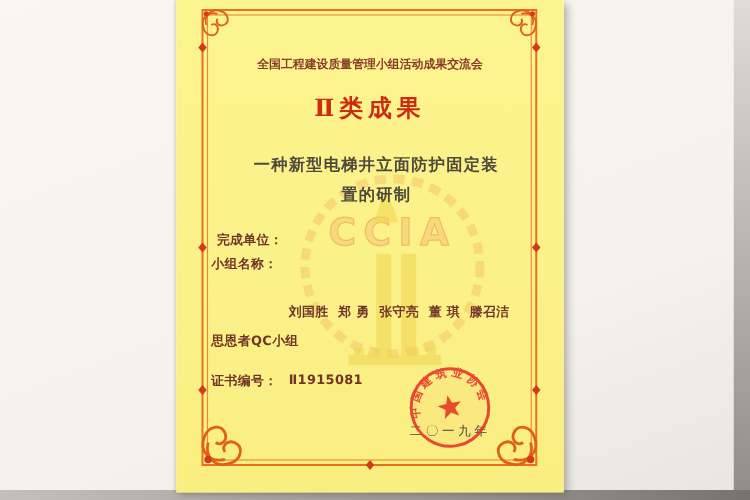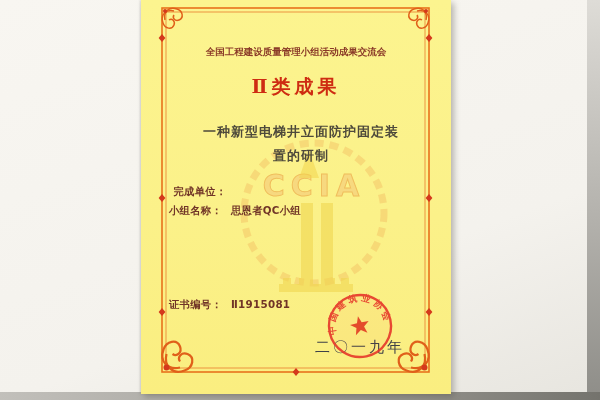--- a/index.html
+++ b/index.html
@@ -25,23 +25,23 @@
     font-size:9.5px;font-weight:bold;letter-spacing:0px;color:#8a3a28;line-height:13px;}
   .grade{left:0;top:74px;width:310px;text-align:center;
     font-size:19px;font-weight:bold;letter-spacing:4px;color:#ce2c12;
     font-family:"DejaVu Serif",serif;}
   .ach{left:0;width:320px;text-align:center;font-size:13px;font-weight:bold;
     letter-spacing:1px;color:#4e4a3b;font-family:"DejaVu Serif",serif;}
   .ach1{top:123px;} .ach2{top:147px;}
   .row{position:absolute;left:28px;display:flex;font-size:10.3px;font-weight:600;
     color:#713527;letter-spacing:0.3px;z-index:2;white-space:pre;}
   .row .lbl{width:62px;flex:0 0 62px;}
-  .r1{top:185px;text-align:center;} .r2{top:204px;} .r3{top:223px;}
+  .r1{top:185px;text-align:center;} .r2{top:204px;flex-direction:column;} .r3{top:223px;}
   .r4{top:243px;left:90px;} .r5{top:262px;margin-top:36px;}
-  .date{left:149px;top:338px;width:140px;text-align:center;font-size:15px;
+  .date{left:149px;top:338px;width:140px;text-align:center;font-size:10px;
     letter-spacing:3px;color:#3e4148;}
 </style>
 </head>
 <body>
 
 <div class="scene">
 
   <div class="edge-right"></div>
   <div class="edge-bottom"></div>
 
@@ -96,20 +96,23 @@
     <div class="txt ach ach1">一种新型电梯井立面防护固定装</div>
     <div class="txt ach ach2">置的研制</div>
 
     <div class="row r1">
       <span class="lbl">完成单位：</span>
     </div>
     <div class="row r2">
       <span class="lbl">小组名称：</span>
       <span class="val">思恩者QC小组</span>
     </div>
+    <div class="row r4">
+      <span class="val">刘国胜  郑 勇  张守亮  董 琪  滕召洁</span>
+    </div>
     <div class="row r5">
       <span class="lbl">证书编号：</span>
       <span class="val">Ⅱ1915081</span>
     </div>
 
     <div class="txt date">二〇一九年</div>
 
     <svg class="sealsvg" viewBox="0 0 310 394">
       <defs>
         <path id="sealarc" d="M -23.5 8.5 A 25 25 0 1 1 23.5 8.5" fill="none"></path>

